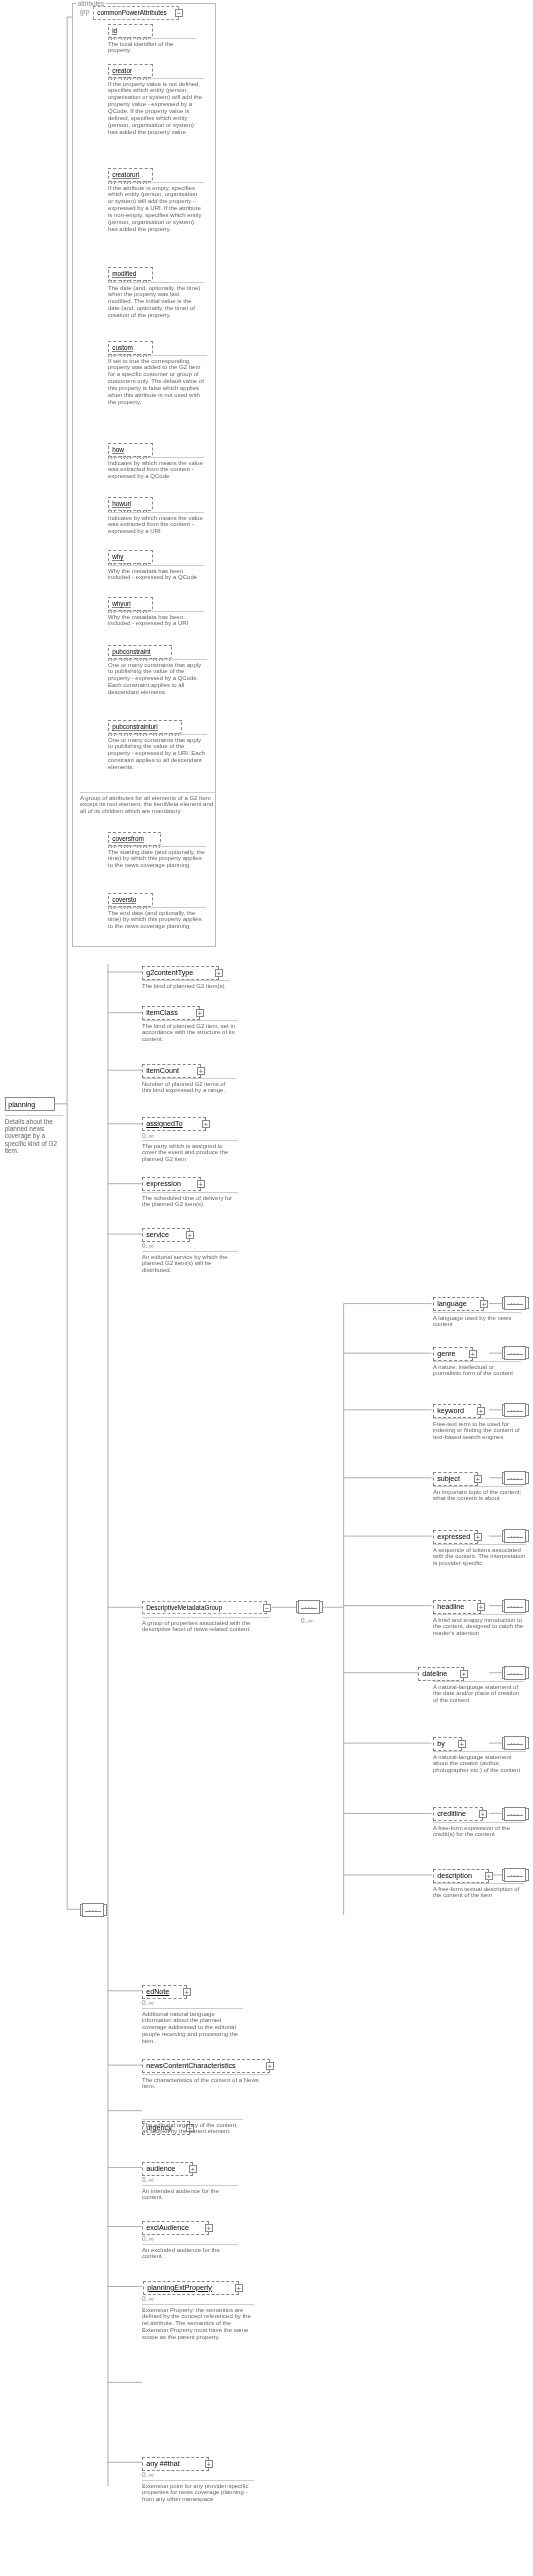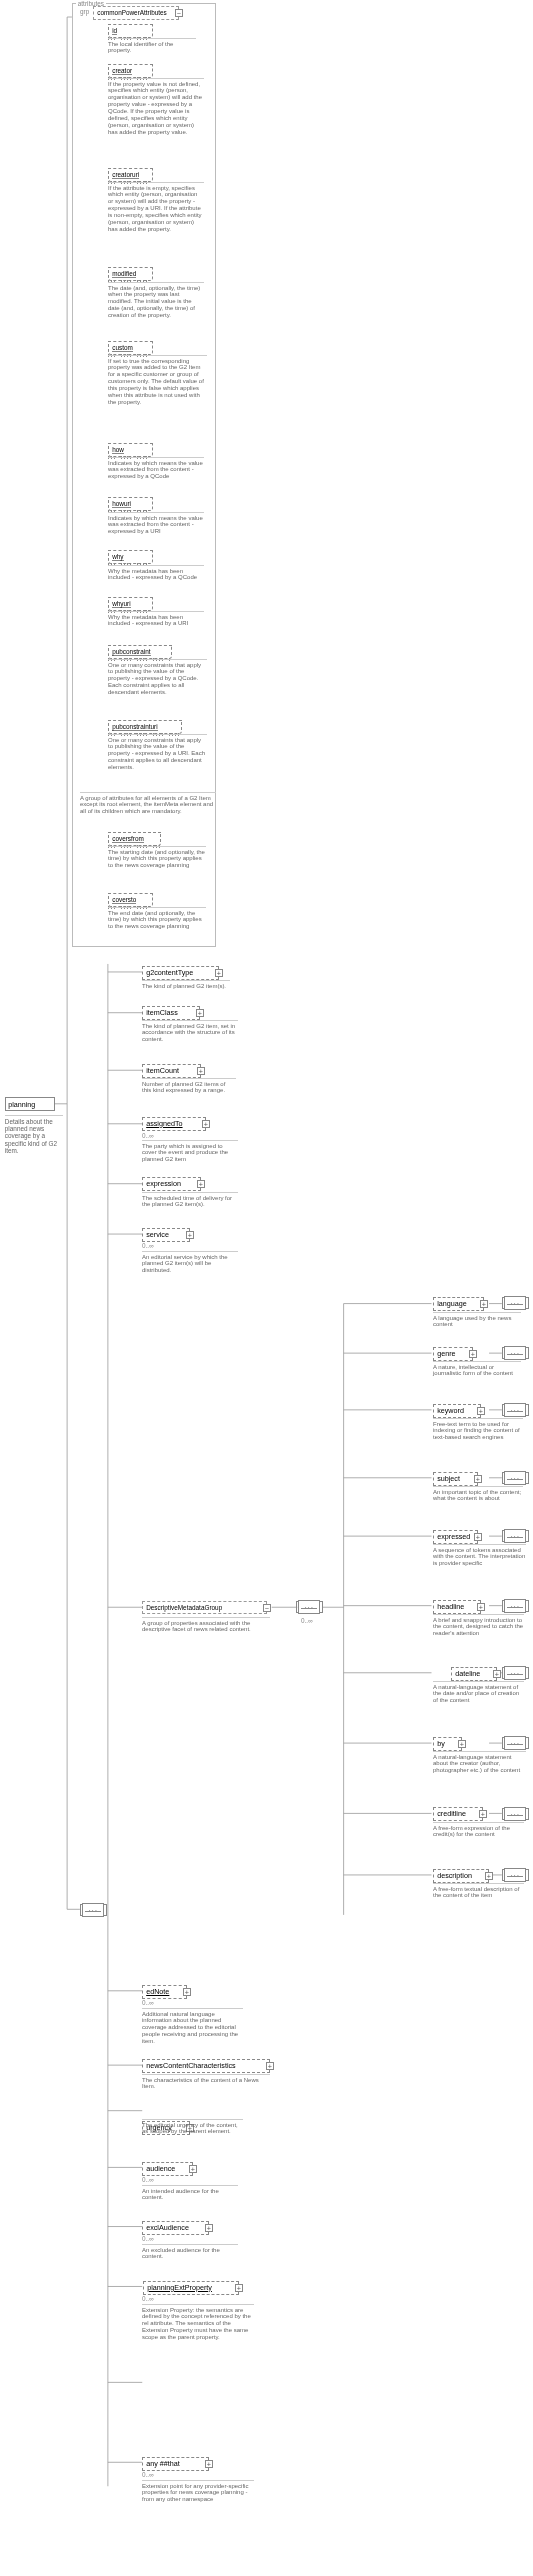--- a/index.html
+++ b/index.html
@@ -340,21 +340,21 @@
       <div class="dots">···</div>
     </div>
 
   <div class="elem dashed" style="left:433px; top:1600px; width:48px;"><span>headline</span><span class="plus">+</span></div>
   <div class="desc" style="left:433px; top:1614px; width:91px;">A brief and snappy introduction to the content, designed to catch the reader's attention</div>
   <div class="seq" style="left:504px; top:1599px;">
       <div class="line"></div>
       <div class="dots">···</div>
     </div>
 
-  <div class="elem dashed" style="left:451px; top:1667px; width:46px;"><span>dateline</span><span class="plus">+</span></div>
+  <div class="elem dashed" style="left:418px; top:1667px; width:46px;"><span>dateline</span><span class="plus">+</span></div>
   <div class="desc" style="left:433px; top:1681px; width:91px;">A natural-language statement of the date and/or place of creation of the content</div>
   <div class="seq" style="left:504px; top:1666px;">
       <div class="line"></div>
       <div class="dots">···</div>
     </div>
 
   <div class="elem dashed" style="left:433px; top:1737px; width:29px;"><span>by</span><span class="plus">+</span></div>
   <div class="desc" style="left:433px; top:1751px; width:93px;">A natural-language statement about the creator (author, photographer etc.) of the content</div>
   <div class="seq" style="left:504px; top:1736px;">
       <div class="line"></div>

